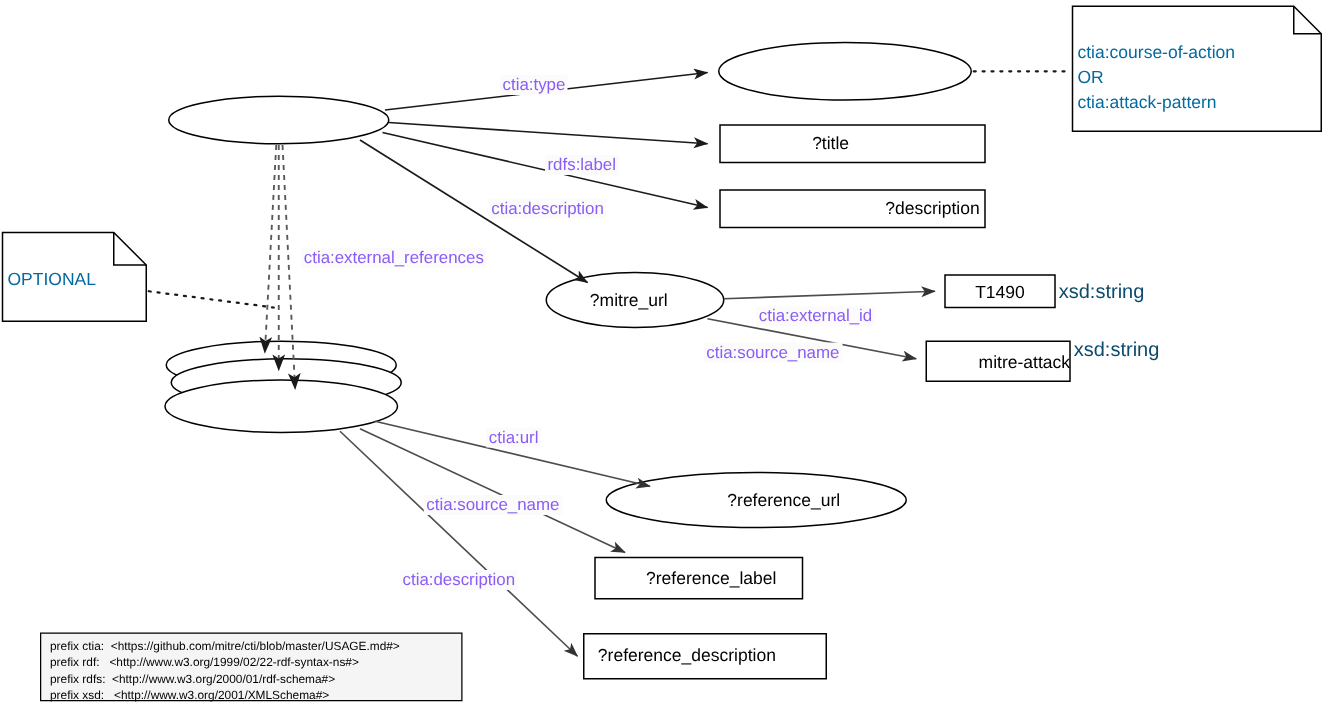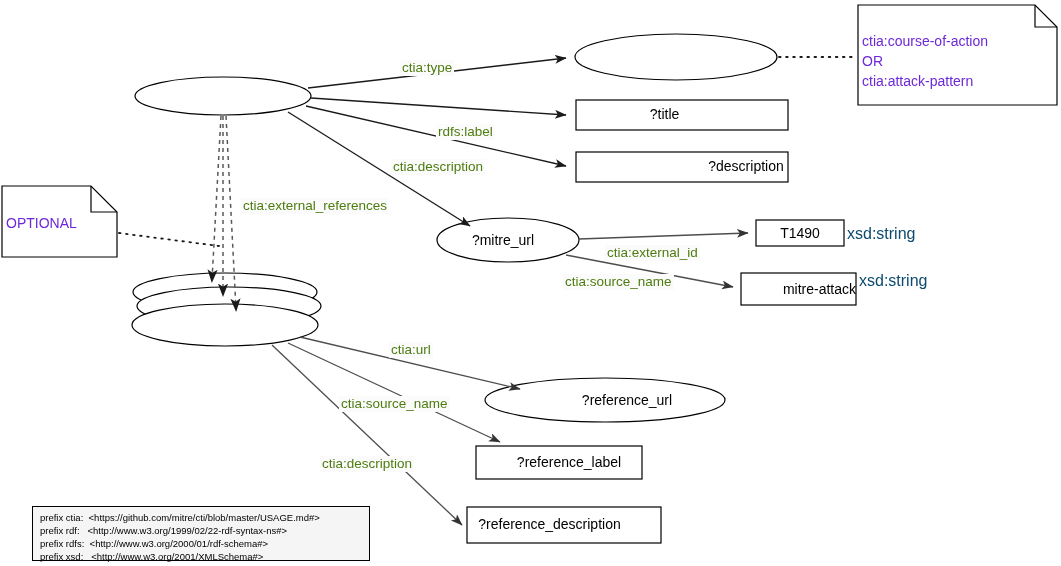--- a/index.html
+++ b/index.html
@@ -56,36 +56,36 @@
     position: absolute;
     font-size: 14px;
     color: #000000;
     text-align: center;
     line-height: 1.15;
     white-space: nowrap;
   }
   .edge-label {
     position: absolute;
     font-size: 13.5px;
-    color: #4d7c0f;
+    color: #8b5cf6;
     background: #fbfbfb;
     padding: 0 2px;
     white-space: nowrap;
     line-height: 1.2;
   }
   .type-label {
     position: absolute;
     font-size: 16px;
     color: #0c4a6e;
     white-space: nowrap;
   }
   .note-text {
     position: absolute;
     font-size: 14px;
-    color: #6d28d9;
+    color: #0369a1;
     white-space: pre;
     line-height: 1.42;
   }
   .legend-box {
     position: absolute;
     left: 32px;
     top: 506px;
     width: 338px;
     height: 55px;
     background: #f5f5f5;

